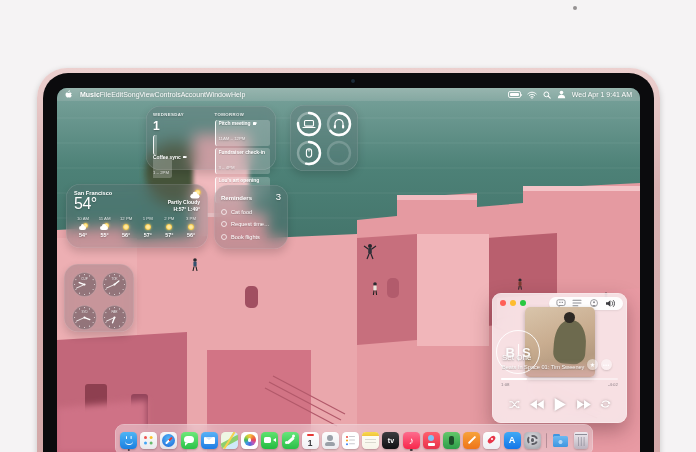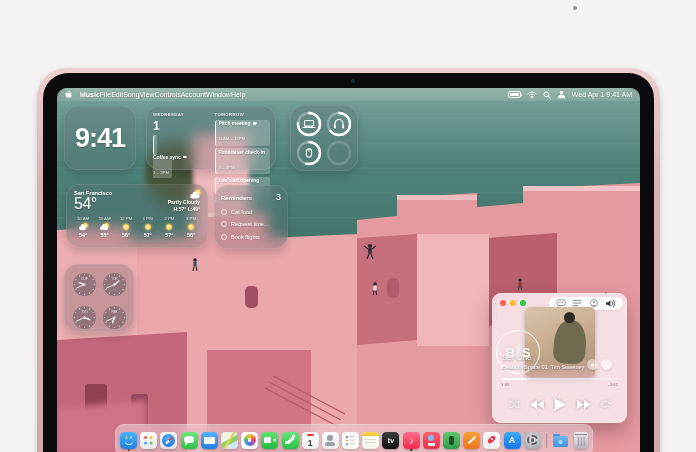--- a/index.html
+++ b/index.html
@@ -302,23 +302,20 @@
           <path d="M6.5 6.5 L9 9" stroke="#fff" stroke-width="1.3" stroke-linecap="round"></path>
         </svg>
         <svg width="9" height="8.5" viewBox="0 0 11 10">
           <circle cx="5.5" cy="3" r="2.2" fill="#fff"></circle>
           <path d="M1 10 C1 6.8 3 5.6 5.5 5.6 C8 5.6 10 6.8 10 10 Z" fill="#fff"></path>
         </svg>
         <span class="clock-txt">Wed Apr 1  9:41 AM</span>
       </div>
     </div>
 
-    <div class="widget w-clock">
-      <span class="big-time">9:41</span>
-    </div>
 
     <div class="widget w-cal">
       <div class="cal-col">
         <span class="cal-head">WEDNESDAY</span>
         <span class="cal-day">1</span>
         <span class="cal-spacer"></span>
         <span><span class="cal-evt"><span class="t">Coffee sync<span class="cam"></span></span><span class="tm">1 – 2PM</span></span></span>
       </div>
       <div class="cal-col">
         <span class="cal-head">TOMORROW</span>

